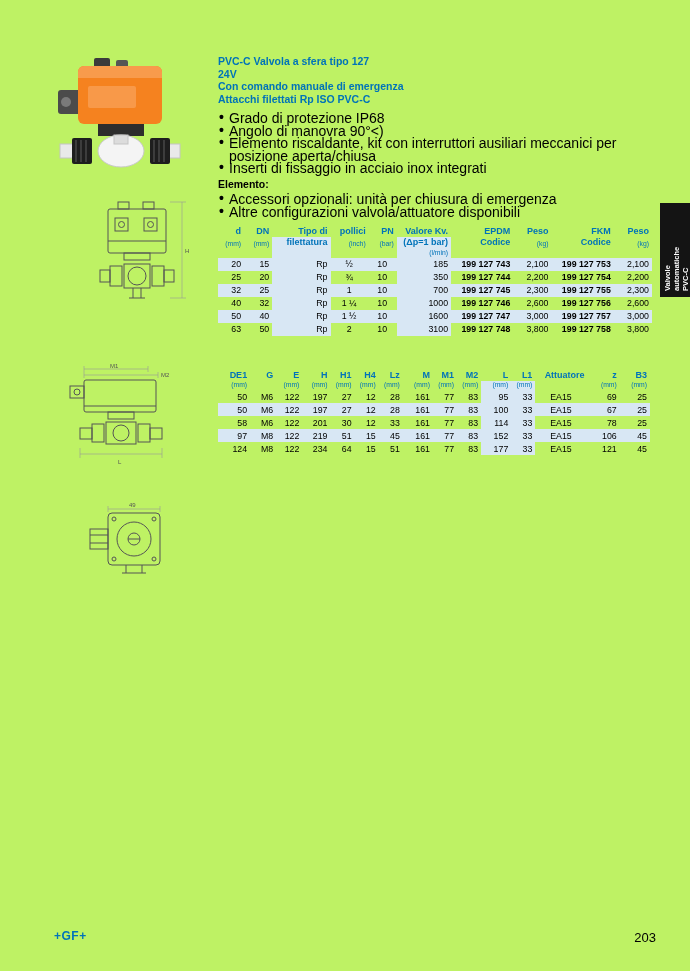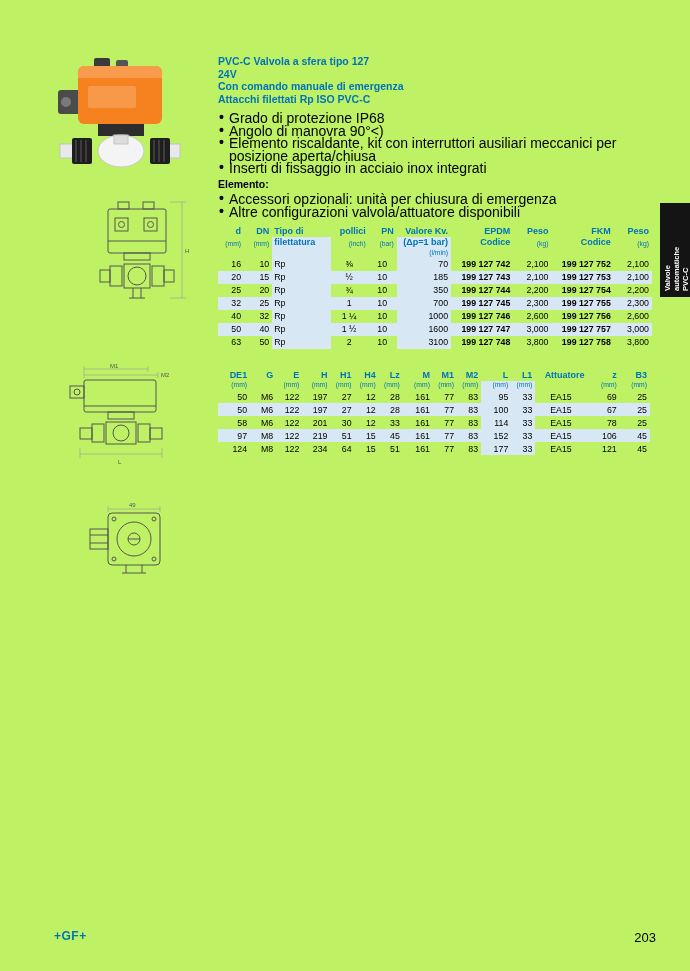--- a/index.html
+++ b/index.html
@@ -44,21 +44,21 @@
   .tbl td { font-size:8.8px; padding:1.5px 3px 1.5px 2px; text-align:right;
             white-space:nowrap; height:13px; }
   tr.alt { background:#d8e7f4; }
   .hd-shade { background:#d8e7f4; }
   
   #table1 tbody td:nth-child(3), #table1 tbody td:nth-child(6) { background:#d8e7f4; }
   #table2 tbody td:nth-child(11), #table2 tbody td:nth-child(12) { background:#d8e7f4; }
   
   #table1 tbody td:nth-child(7), #table1 tbody td:nth-child(9) { font-weight:700; }
   
-  #table1 thead th:nth-child(3), #table1 tbody td:nth-child(3) { text-align:left; }
+  #table1 thead th:nth-child(3), #table1 tbody td:nth-child(3) { text-align:right; }
   #table1 tbody td:nth-child(4), #table1 tbody td:nth-child(5) { text-align:center; }
   #table2 tbody td:nth-child(13) { text-align:center;margin-left:8px; }
 
   
   .footer-logo { position:absolute; left:54px; top:929px; color:#0073b9;
                  font-weight:bold; font-size:12px; letter-spacing:0.5px; }
   .page-number { position:absolute; right:34px; top:930px; font-size:13px; }
 
   svg text { font-family:"Liberation Sans", sans-serif; }
 </style>
@@ -262,32 +262,20 @@
         <th class="th-unit"></th>
         <th class="th-unit"></th>
         <th class="th-unit hd-shade">(l/min)</th>
         <th class="th-unit"></th>
         <th class="th-unit"></th>
         <th class="th-unit"></th>
         <th class="th-unit"></th>
       </tr>
     </thead>
     <tbody>
-        <tr>
-          <td>16</td>
-          <td>10</td>
-          <td>Rp</td>
-          <td>⅜</td>
-          <td>10</td>
-          <td>70</td>
-          <td>199 127 742</td>
-          <td>2,100</td>
-          <td>199 127 752</td>
-          <td>2,100</td>
-        </tr>
         <tr class="alt">
           <td>20</td>
           <td>15</td>
           <td>Rp</td>
           <td>½</td>
           <td>10</td>
           <td>185</td>
           <td>199 127 743</td>
           <td>2,100</td>
           <td>199 127 753</td>

